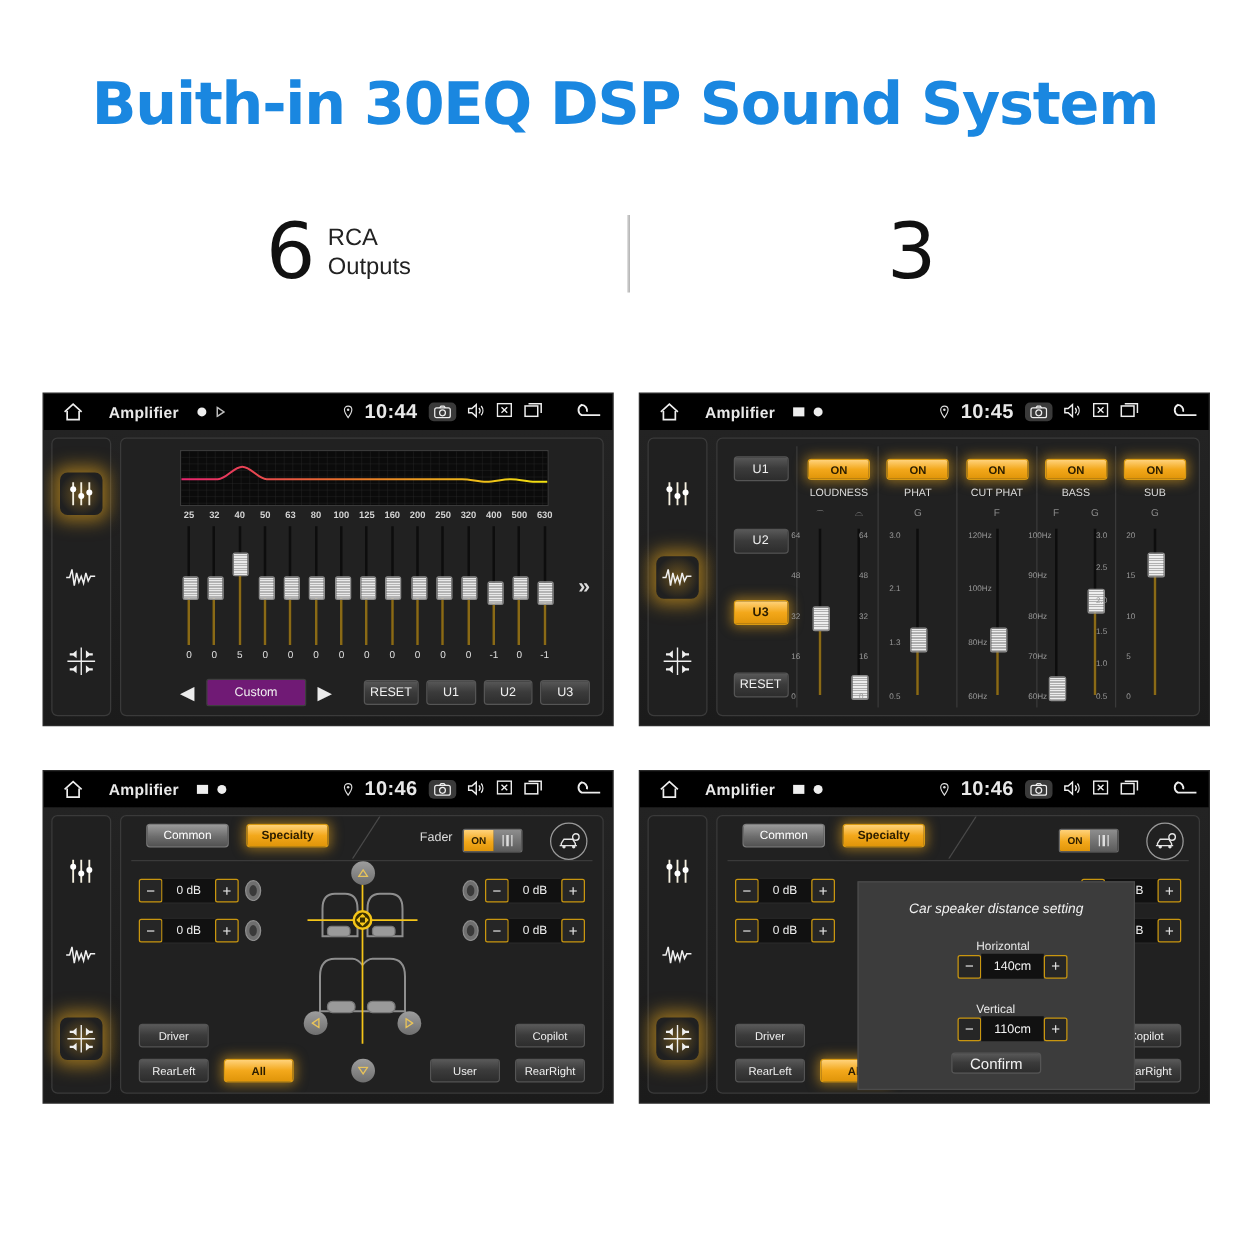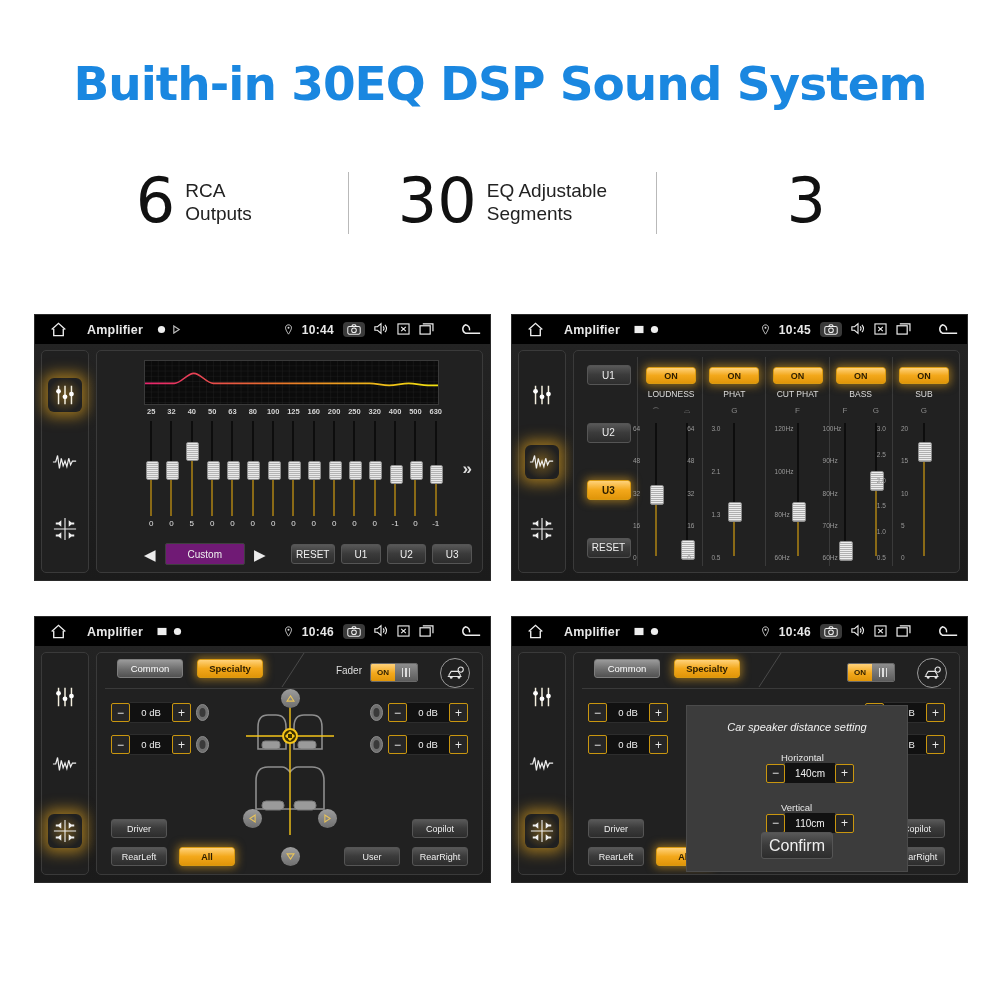--- a/index.html
+++ b/index.html
@@ -41,21 +41,21 @@
   #panel4{left:512px;top:617px;width:455px;height:265px;}
 
   .statusbar{
     height:29px;background:#000;display:flex;align-items:center;
     padding:0 8px 0 10px;color:#e8e8e8;font-size:11px;position:relative;
   }
   .sb-home{width:26px;display:flex;justify-content:center;}
   .sb-title{font-size:12.5px;font-weight:bold;margin-left:16px;letter-spacing:.2px;}
   .sb-mini{display:flex;gap:6px;margin-left:14px;align-items:center;}
   .sb-right{margin-left:auto;display:flex;align-items:center;gap:9px;}
-  .sb-time{font-size:12px;font-weight:bold;letter-spacing:.3px;}
+  .sb-time{font-size:16px;font-weight:bold;letter-spacing:.3px;}
   .sb-cam{background:#3a3a3a;border-radius:4px;padding:2px 4px;display:flex;}
   .sb-gap{width:6px;}
 
   .body{
     position:absolute;left:0;right:0;top:29px;bottom:0;
     background:linear-gradient(180deg,#232323 0%,#1b1b1b 100%);
     display:flex;padding:6px 7px 7px 6px;box-sizing:border-box;
   }
   .sidebar{
     width:48px;border:1px solid #3a3a3a;border-radius:5px;
@@ -208,44 +208,37 @@
   }
   .dlg-title{text-align:center;color:#f2f2f2;font-size:11px;margin-top:15px;font-style:italic;}
   .dlg-row{display:flex;align-items:center;margin-top:19px;padding-left:26px;flex-direction:column;}
   .dlg-lbl{color:#e8e8e8;font-size:9.5px;width:58px;}
   .dlg-ctrl{display:flex;align-items:center;}
   .dlg-val{
     width:50px;height:20px;background:#111;color:#f2f2f2;font-size:10px;
     display:flex;align-items:center;justify-content:center;
   }
   .dlg-confirm{
-    position:absolute;left:50%;margin-left:-36px;bottom:12px;width:72px;height:27px;font-size:16px;
+    position:absolute;left:50%;margin-left:-36px;bottom:12px;width:72px;height:17px;font-size:12px;
   }
 </style>
 </head>
 <body>
 
 <div class="hero-title">Buith-in 30EQ DSP Sound System</div>
 
 <div class="stats">
   <div class="stat">
     <div class="stat-num">6</div>
     <div class="stat-txt">
       <div>RCA</div>
       <div>Outputs</div>
     </div>
   </div>
   <div class="stat-div"></div>
-  <div class="stat">
-    <div class="stat-num">30</div>
-    <div class="stat-txt">
-      <div>EQ Adjustable</div>
-      <div>Segments</div>
-    </div>
-  </div>
   <div class="stat-div"></div>
   <div class="stat">
     <div class="stat-num">3</div>
   </div>
 </div>
 
 <div class="panel" id="panel1">
   <div class="statusbar">
     <div class="sb-home">
       <svg width="17" height="15" viewBox="0 0 24 22">

